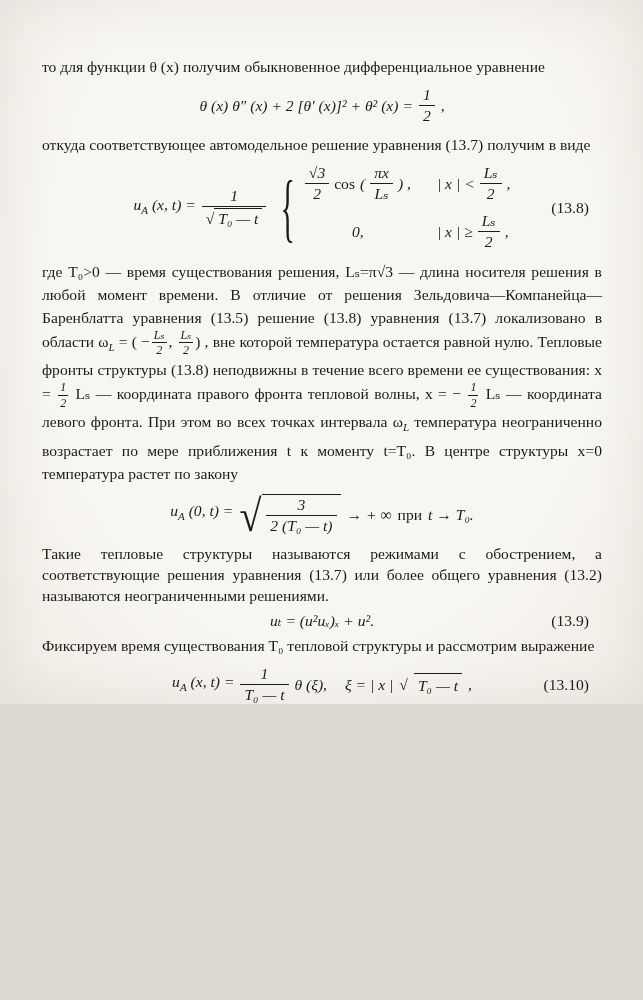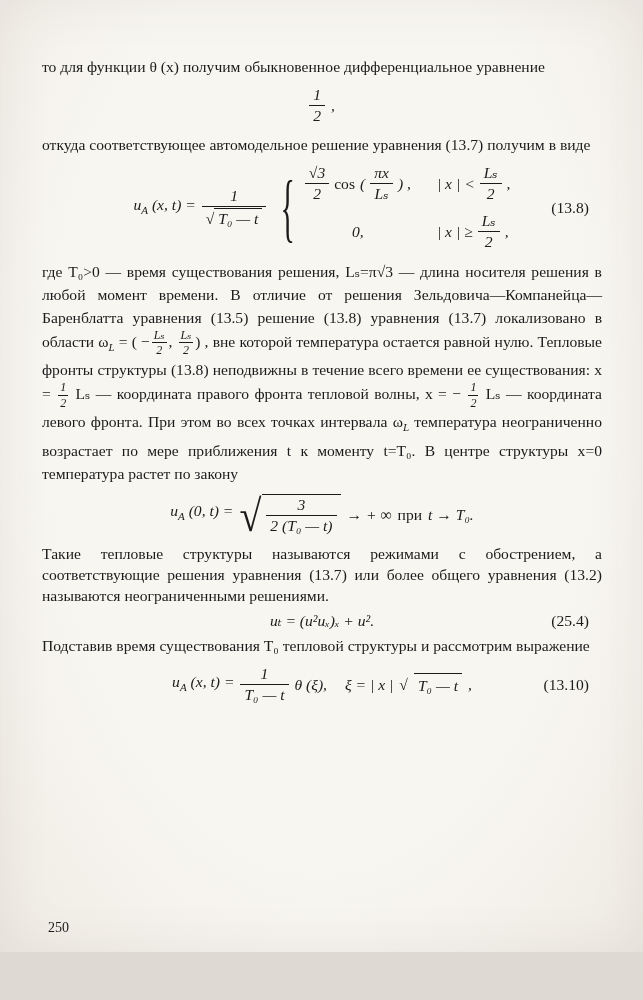--- a/index.html
+++ b/index.html
@@ -4,21 +4,21 @@
 <style>
   * { box-sizing: border-box; }
   html, body { margin: 0; padding: 0; }
   body {
     width: 643px; height: 1000px;
     background: #dedad3;
     font-family: "Liberation Serif", "DejaVu Serif", serif;
   }
   .page {
     position: relative;
-    width: 643px; height: 952px;
+    width: 643px; height: 704px;
     background: radial-gradient(ellipse at 50% 42%, #f8f6f1 60%, #efebe4 100%);
     box-shadow: inset 0 0 55px rgba(70,60,40,0.07);
     padding: 56px 41px 0 42px;
     font-size: 15.6px;
     line-height: 21px;
     color: #1b1b1b;
     overflow: hidden;
   }
   .para { margin: 0; text-align: justify; }
   .ind { text-indent: 26px; }
@@ -64,20 +64,21 @@
   .pagenum { position: absolute; left: 48px; top: 917px; font-size: 14px; font-style: normal; }
 </style>
 </head>
 <body>
 
 <div class="page">
 
   <p class="para">то для функции θ (x) получим обыкновенное дифференциальное уравнение</p>
 
   <div class="disp">
+    <span>θ (x) θ″ (x) + 2 [θ′ (x)]² + θ² (x) =</span>
     <span class="frac">
         <span class="num">1</span>
         <span class="den">2</span>
       </span>
     <span>,</span>
   </div>
 
   <p class="para">откуда соответствующее автомодельное решение уравнения (13.7) получим в виде</p>
 
   <div class="disp">
@@ -134,24 +135,24 @@
     <span class="up">при</span>
     <span>t → T₀.</span>
   </div>
 
   <p class="para">Такие тепловые структуры называются режимами с обострением, а соответствующие решения уравнения (13.7) или более общего уравнения (13.2) называются неограниченными решениями.</p>
 
 
 
   <div class="disp tight">
     <span>uₜ = (u²uₓ)ₓ + u².</span>
-    <span class="eqnum">(25.4)</span>
+    <span class="eqnum">(13.9)</span>
   </div>
 
-  <p class="para">Подставив время существования T₀ тепловой структуры и рассмотрим выражение</p>
+  <p class="para">Фиксируем время существования T₀ тепловой структуры и рассмотрим выражение</p>
 
   <div class="disp">
     <span class="lead"><span>u</span><sub>A</sub> <span>(x, t) =</span></span>
     <span class="frac">
         <span class="num">1</span>
         <span class="den">T₀ — t</span>
       </span>
     <span class="theta-tok">θ (ξ),</span>
     <span>ξ = | x |</span>
     <span class="rad">√</span>

